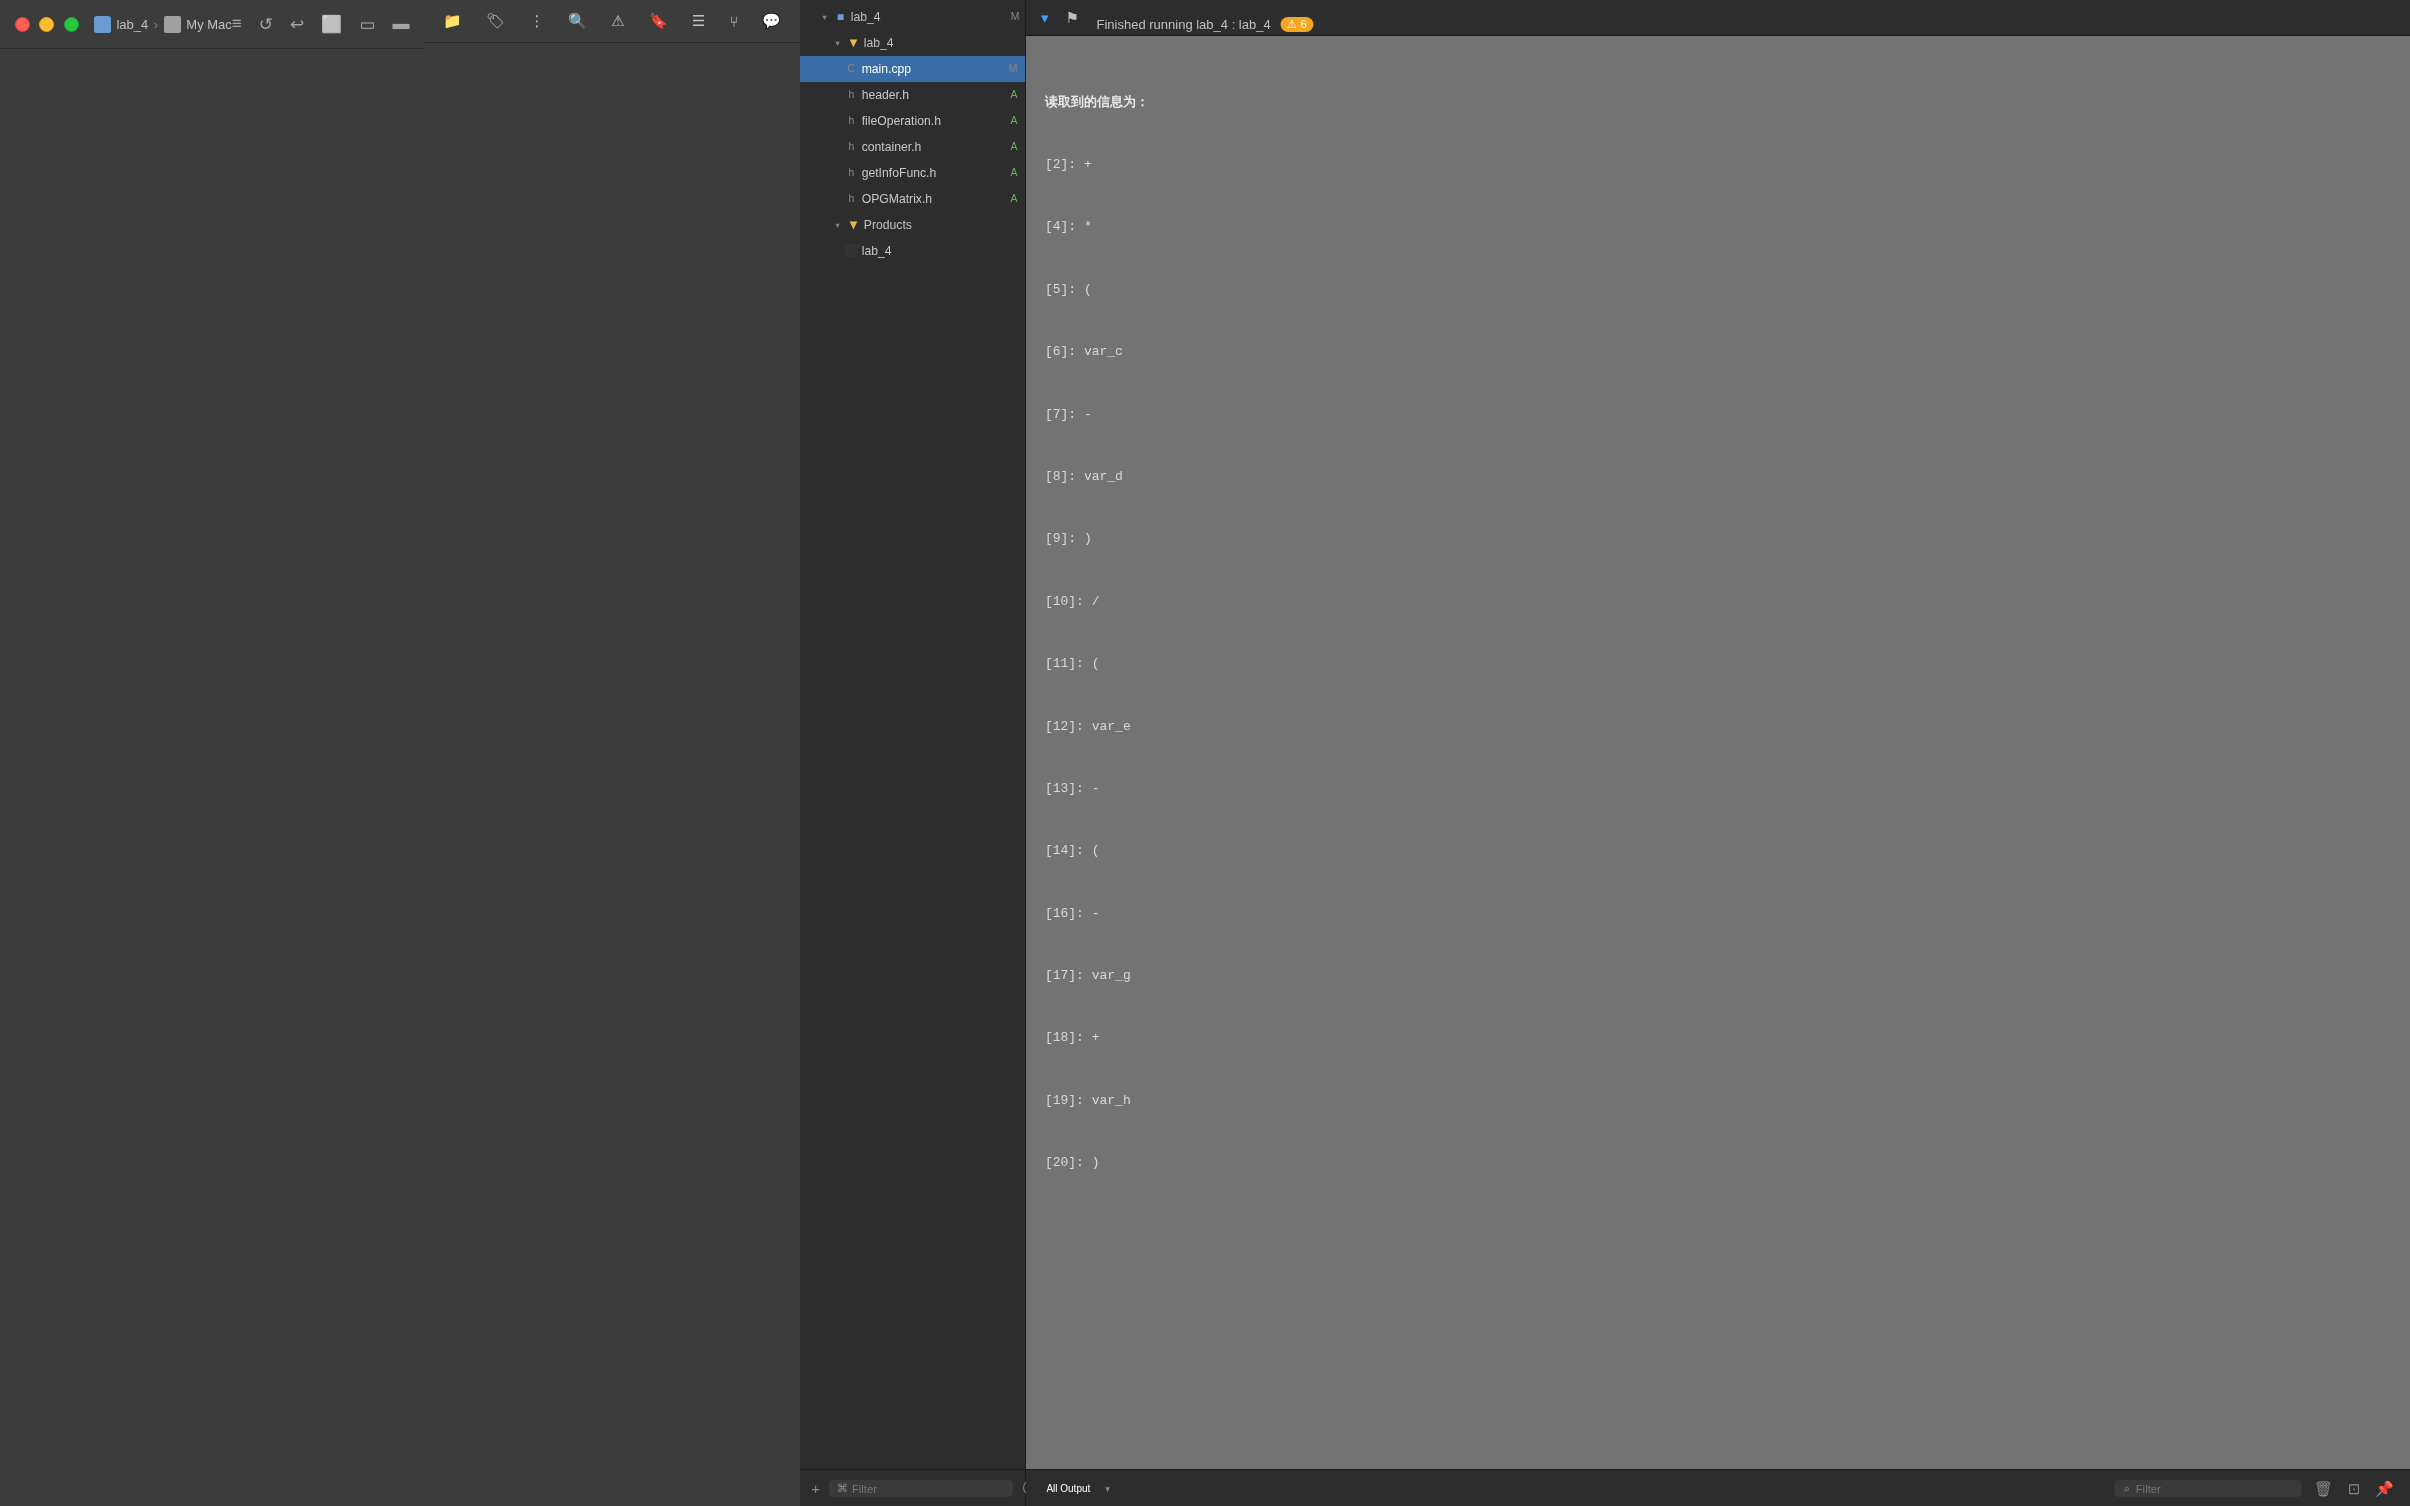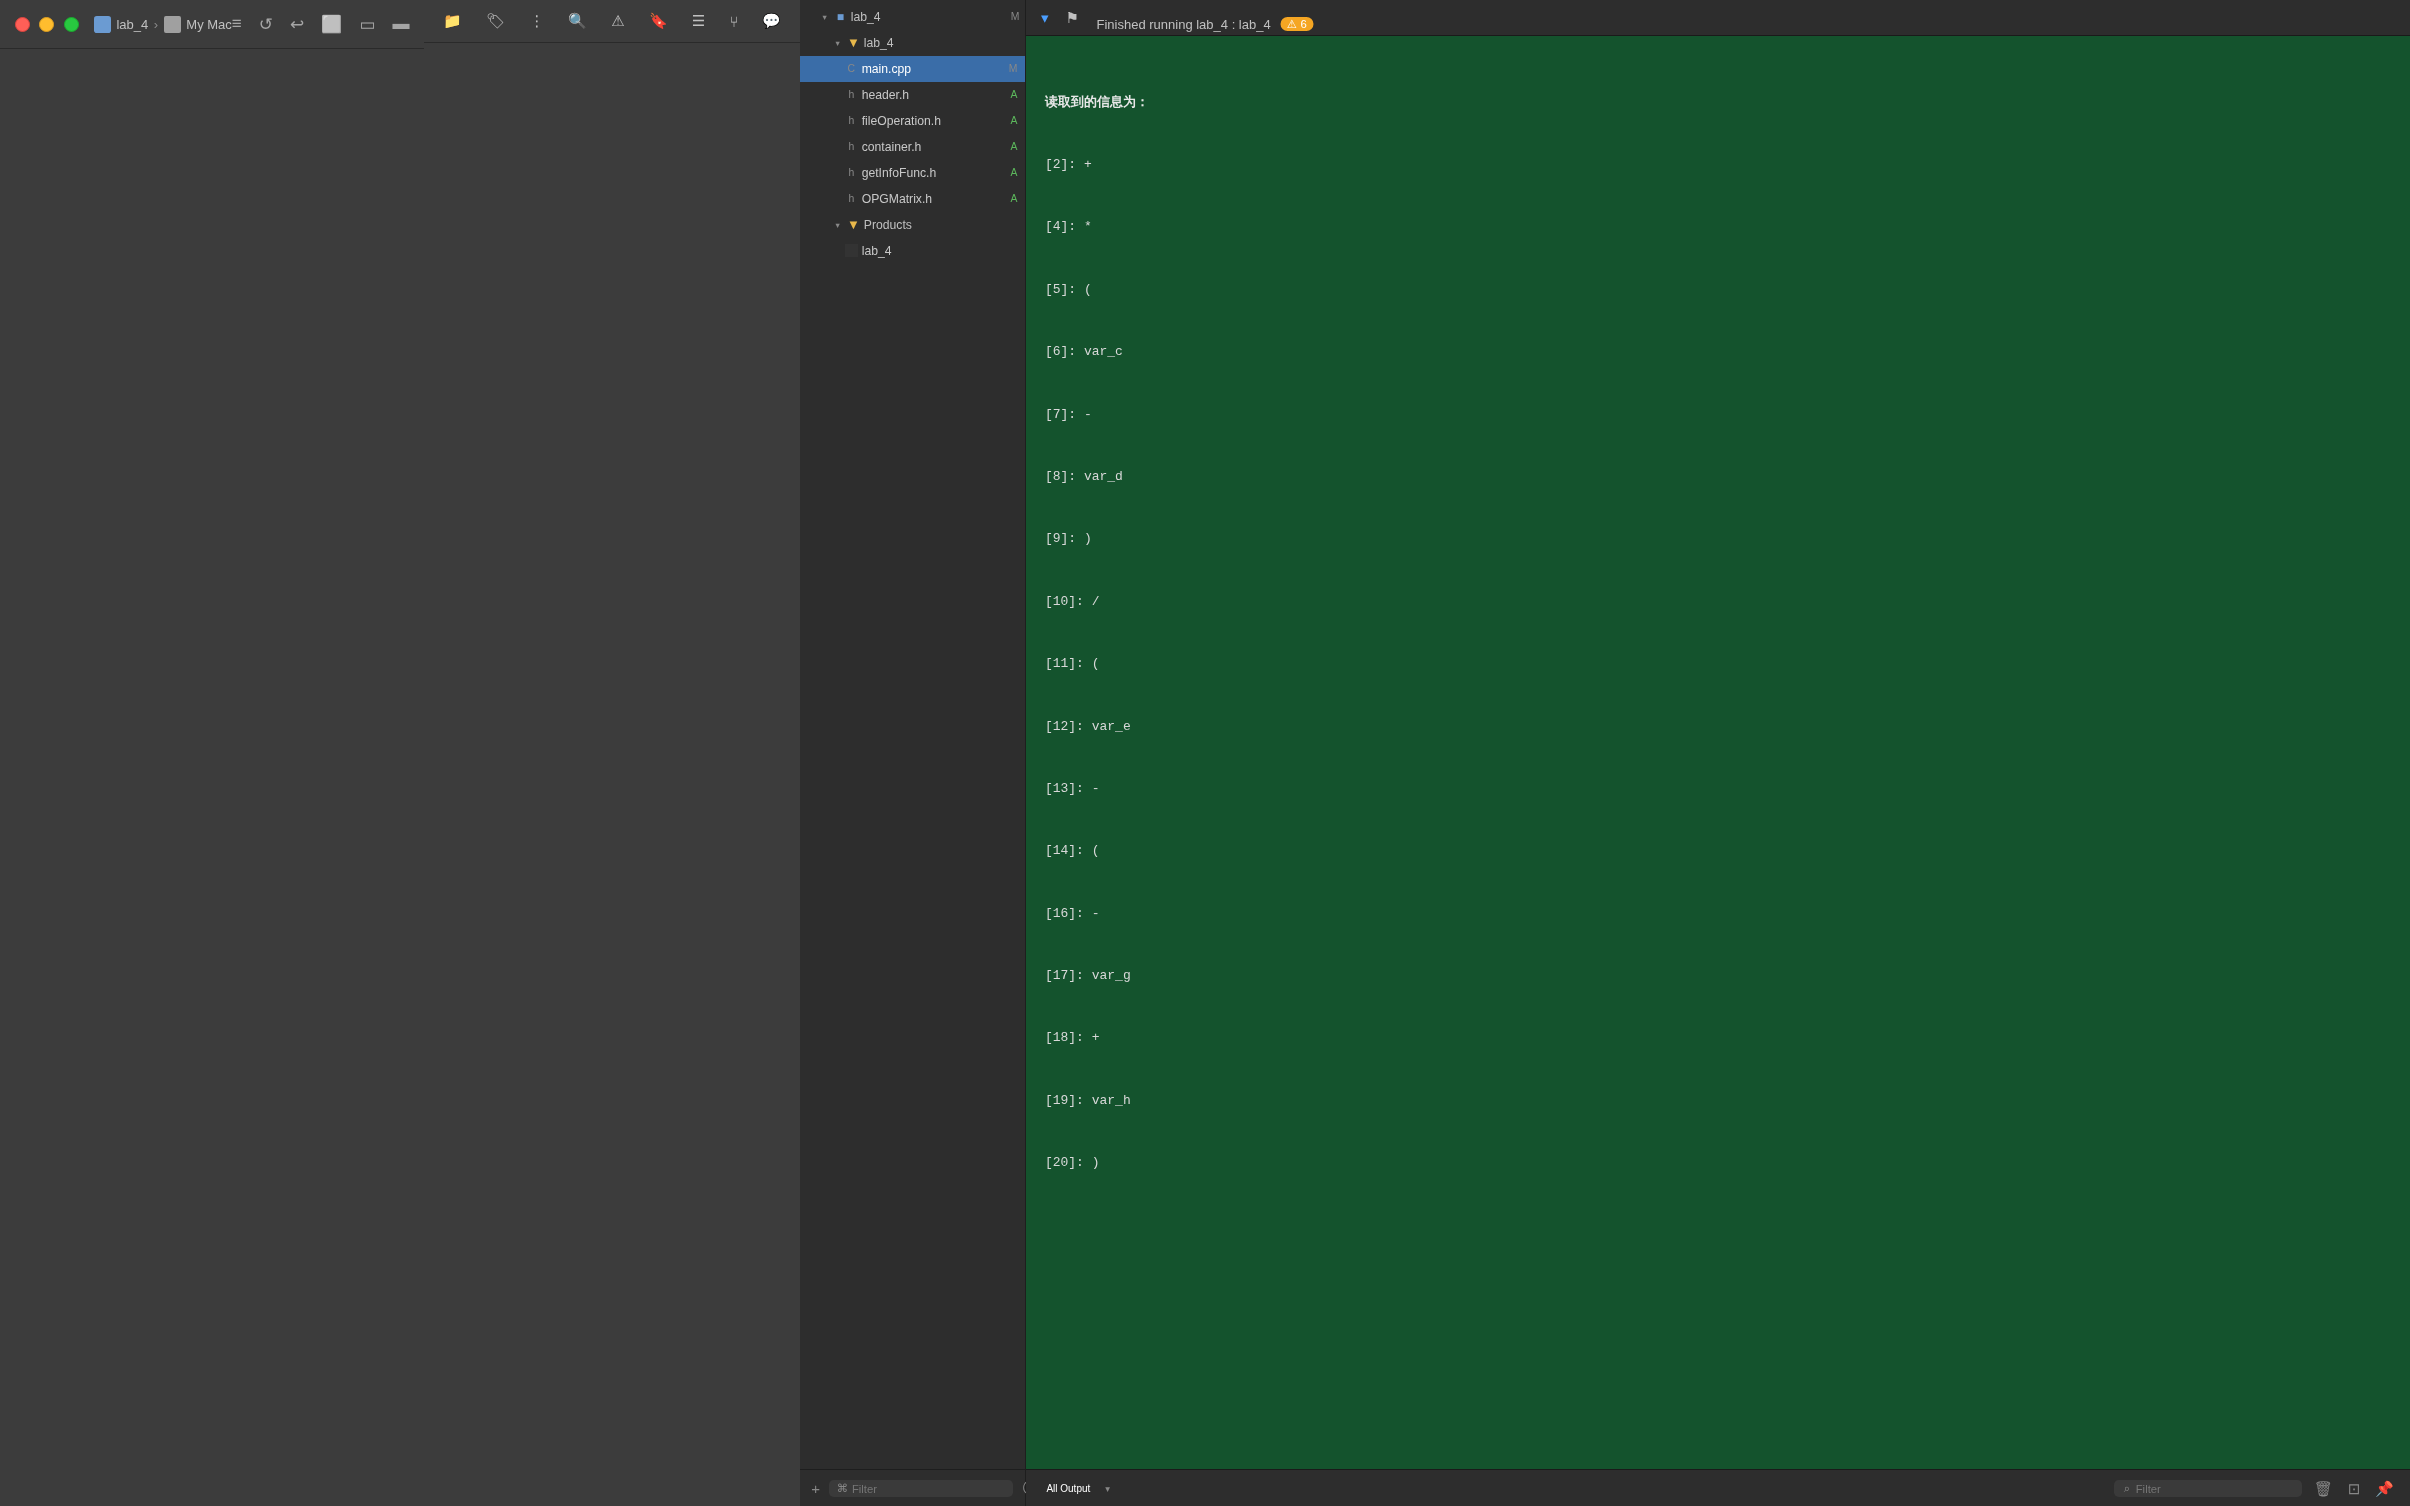--- a/index.html
+++ b/index.html
@@ -72,21 +72,21 @@
       border-radius: 1.9px;
       display: inline-block;
     }
     .breadcrumb-sep { color: #888; }
 
     .titlebar-center {
       position: absolute;
       left: 50%;
       transform: translateX(-50%);
       display: flex;
-      align-items: center;
+      align-items: flex-end;
       gap: 9.4px;
       color: #c0c0c0;
       font-size: 13px;
     }
     .warning-badge {
       background: #f5a623;
       color: #fff;
       border-radius: 9.4px;
       padding: 0.9px 6.6px;
       font-size: 11.3px;
@@ -273,21 +273,21 @@
     .output-btn.active { color: #4a9eff; }
 
     .output-content {
       flex: 1;
       overflow-y: auto;
       padding: 15px 19px;
       font-family: "SF Mono", "Menlo", "Monaco", "Courier New", monospace;
       font-size: 13px;
       color: #d8d8d8;
       line-height: 1.6;
-      background: #14532d;
+      background: #737373;
       white-space: pre-wrap;
     }
     .output-content .bold { font-weight: bold; color: #e8e8e8; }
 
     
     .output-bottom {
       height: 38px;
       background: #2d2d2d;
       border-top: 0.9px solid #1a1a1a;
       display: flex;

